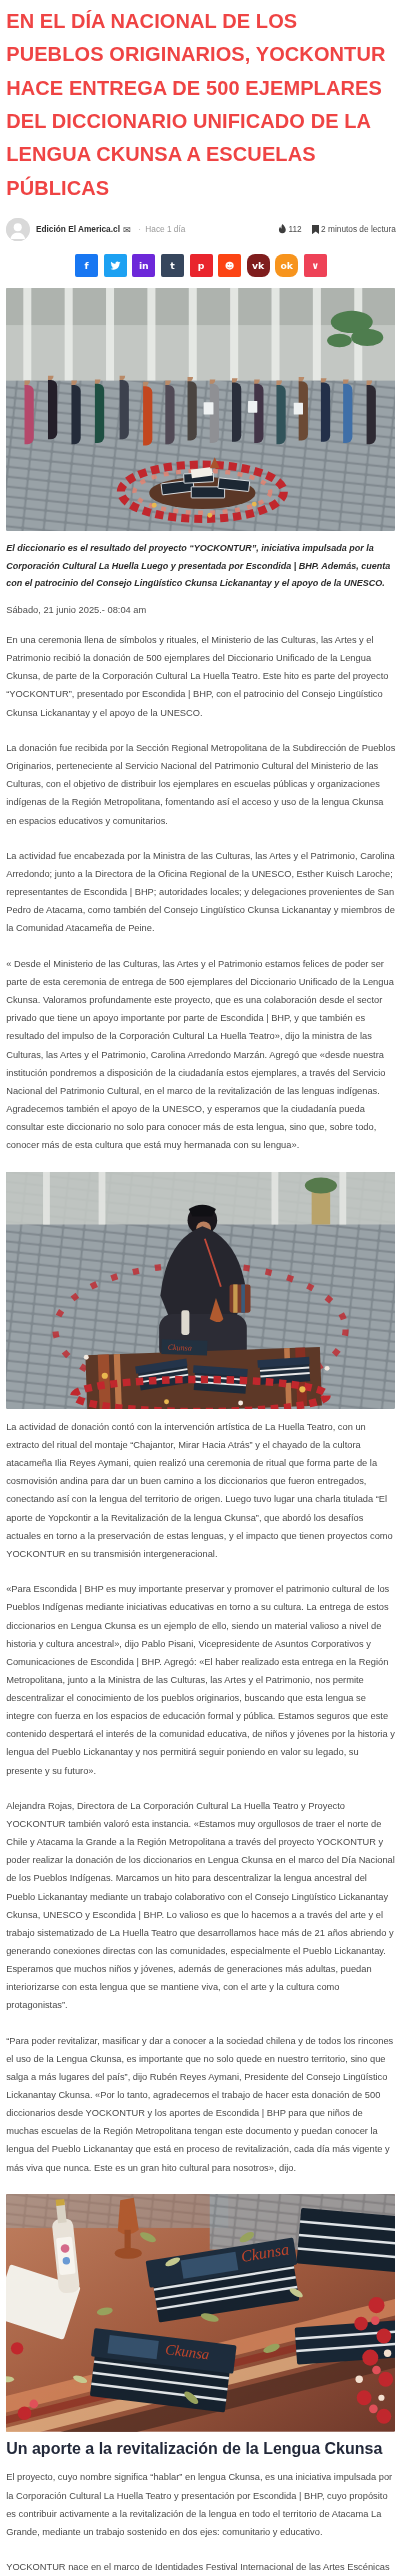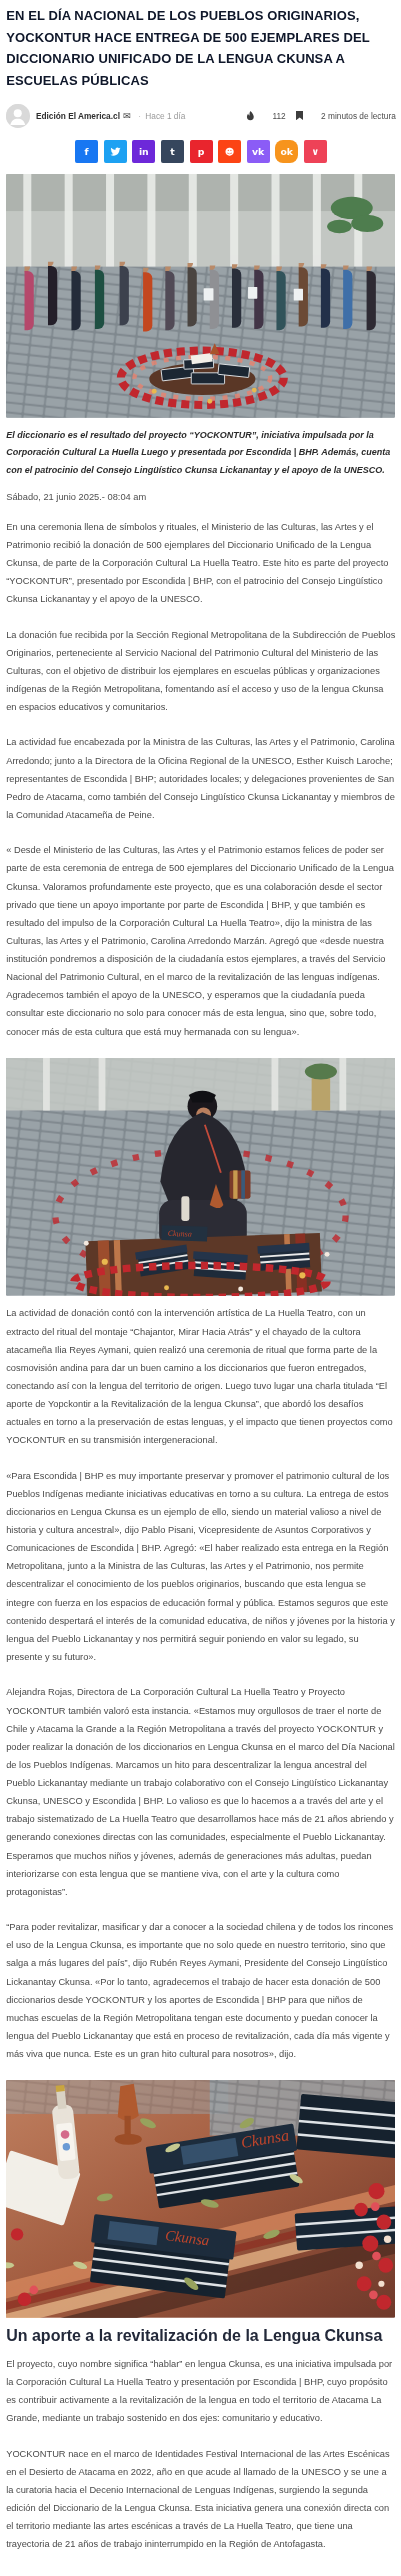--- a/index.html
+++ b/index.html
@@ -1,25 +1,25 @@
 <!DOCTYPE html>
 <html lang="es" style="font-size:10px"><head>
 <meta charset="utf-8">
 <style>
   html,body{margin:0;padding:0;background:#fff}
   body{width:402px;font-family:"Liberation Sans",sans-serif;color:#4a4a4a}
   .wrap{padding:3.7px 6.2px 25px}
-  h1{font-size:13px;line-height:1.67;color:#0f172a;margin:1.2px 0 12.4px;font-weight:700;letter-spacing:0.1px}
+  h1{font-size:20px;line-height:1.67;color:#ef4444;margin:1.2px 0 12.4px;font-weight:700;letter-spacing:0.1px}
   .meta{display:flex;align-items:center;font-size:8.3px;color:#9a9a9a;margin:3.7px 0 6.2px}
   .avatar{width:23.5px;height:23.5px;border-radius:50%;background:#d9d9d9;margin-right:6.2px;display:flex;align-items:center;justify-content:center;overflow:hidden;flex:none}
   .author{color:#2e2e2e;font-weight:700;text-decoration:none;margin-right:3.1px}
   .mail{color:#4a4a4a;font-size:9.3px;margin-right:6.2px;text-decoration:none}
   .dot{margin:0 4.3px 0 1.2px;color:#bbb}
   .mright{margin-left:auto;display:flex;align-items:center;gap:10px;color:#4c4c4c;font-size:8.3px}
-  .mitem{display:flex;align-items:center;gap:18px}
+  .mitem{display:flex;align-items:center;gap:2px}
   .mitem svg{display:block}
   .social{display:flex;justify-content:center;gap:5.6px;margin:12.4px 0 11px}
   .sbtn{width:23px;height:23px;border-radius:1.9px;display:flex;align-items:center;justify-content:center;color:#fff;font-weight:700;font-size:9.3px;text-decoration:none;font-family:"DejaVu Sans",sans-serif}
   .sbtn svg{display:block}
   figure{margin:0 0 8.7px}
   .ph{display:block;width:389px;height:auto;border-radius:1.2px}
   .caption{font-weight:700;font-style:italic;color:#2c2c2c;font-size:9px;line-height:1.95;margin:0 0 12.4px}
   .date{color:#4f4f4f;font-size:9.3px;margin:0 0 16px}
   p.body{font-size:9.3px;line-height:1.95;margin:0 0 17.3px;color:#4a4a4a}
   h2{font-size:16px;color:#23293a;margin:2.5px 0 10px;font-weight:700}
@@ -63,21 +63,21 @@
     <a href="#" class="sbtn" style="background: rgb(24, 119, 242);">f</a>
     <a href="#" class="sbtn" style="background: rgb(29, 161, 242);">
       <svg width="11" height="11" viewBox="0 0 24 24" fill="#fff">
           <path d="M23 5.3c-.8.4-1.7.6-2.6.8a4.5 4.5 0 0 0 2-2.5c-.9.5-1.9.9-2.9 1.1a4.5 4.5 0 0 0-7.7 4.1A12.8 12.8 0 0 1 2.5 4a4.5 4.5 0 0 0 1.4 6 4.4 4.4 0 0 1-2-.6v.1a4.5 4.5 0 0 0 3.6 4.4 4.6 4.6 0 0 1-2 .1 4.5 4.5 0 0 0 4.2 3.1A9 9 0 0 1 1 19a12.7 12.7 0 0 0 6.9 2c8.3 0 12.8-6.9 12.8-12.8v-.6c.9-.6 1.6-1.4 2.3-2.3z"></path>
         </svg>
     </a>
     <a href="#" class="sbtn" style="background: #6d28d9;">in</a>
     <a href="#" class="sbtn" style="background: rgb(54, 70, 93);">t</a>
     <a href="#" class="sbtn" style="background: rgb(233, 37, 45);">p</a>
     <a href="#" class="sbtn" style="background: rgb(252, 68, 20);">☻</a>
-    <a href="#" class="sbtn" style="background: #8b5cf6;">vk</a>
+    <a href="#" class="sbtn" style="background: #7f1d1d; border-radius: 8px;">vk</a>
     <a href="#" class="sbtn" style="background: rgb(247, 148, 29); border-radius: 8px;">ok</a>
     <a href="#" class="sbtn" style="background: rgb(238, 66, 87);">∨</a>
   </div>
 
   <figure>
     <svg class="ph" viewBox="0 0 630 395" preserveAspectRatio="none">
       <defs>
         <pattern id="cob" width="34" height="16" patternUnits="userSpaceOnUse" patternTransform="rotate(6)">
           <rect width="34" height="16" fill="#7f888e"></rect>
           <rect x="1" y="1" width="31" height="13" rx="2" fill="#99a2a7"></rect>

